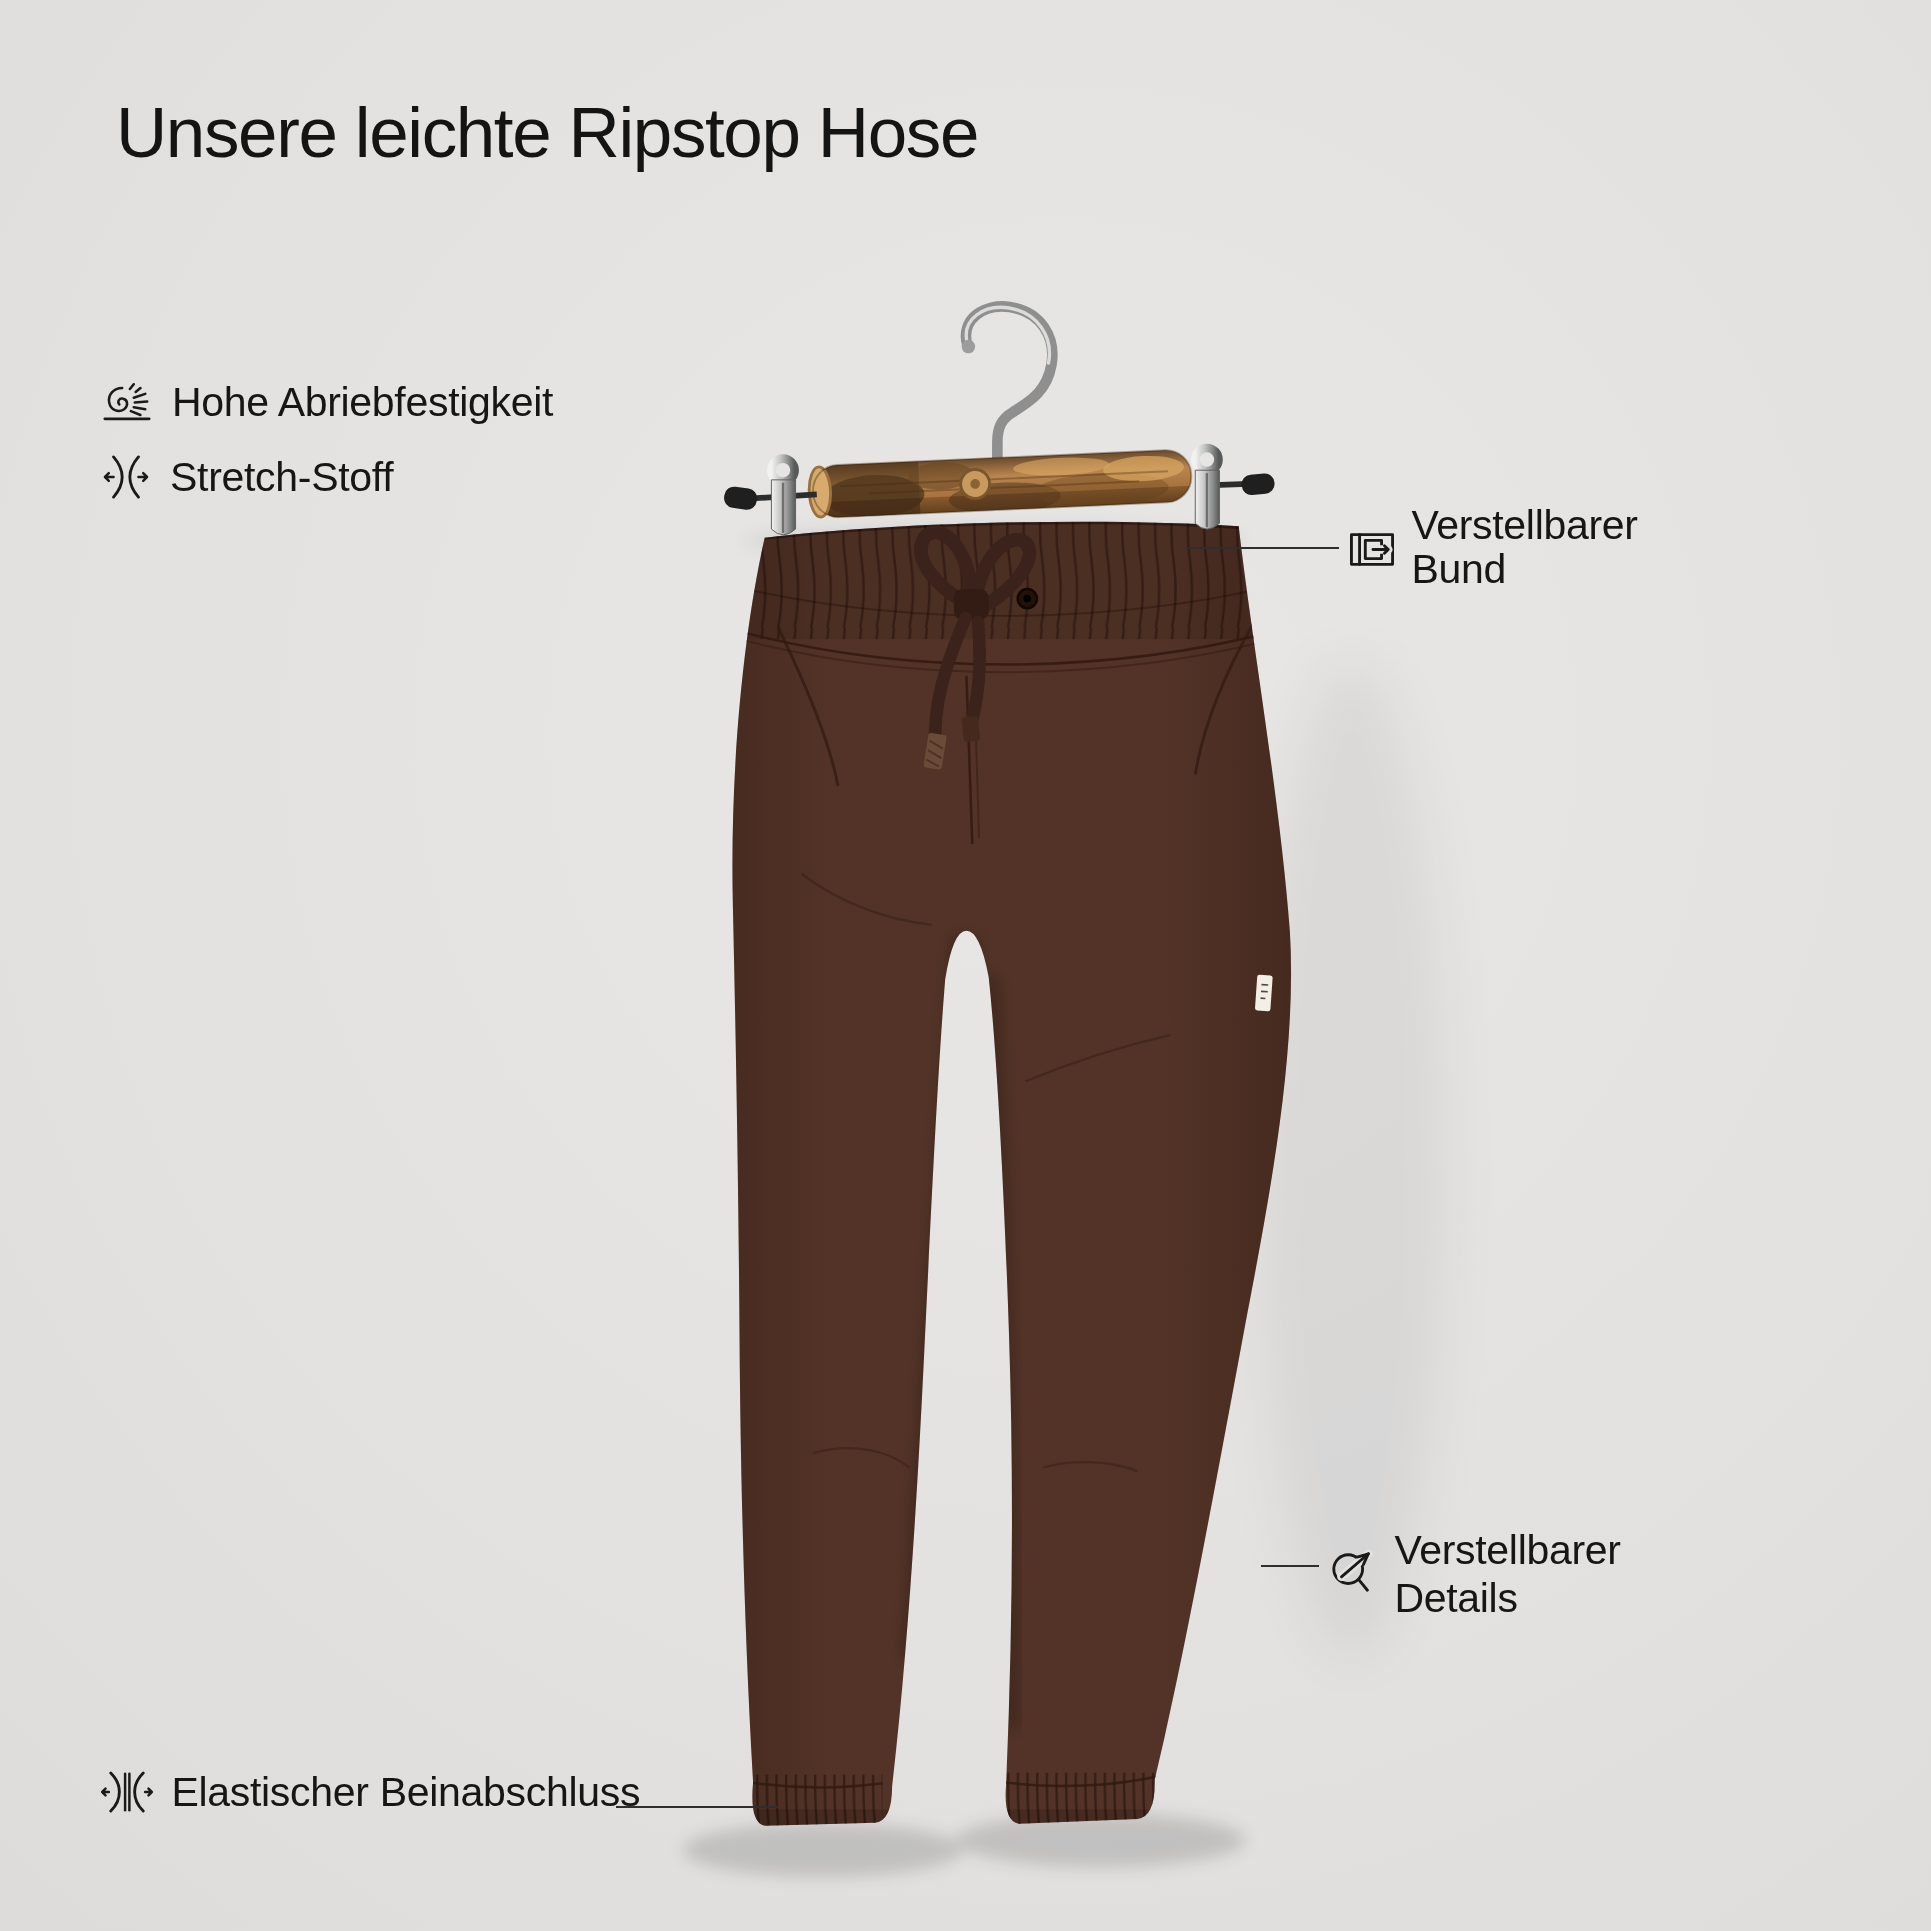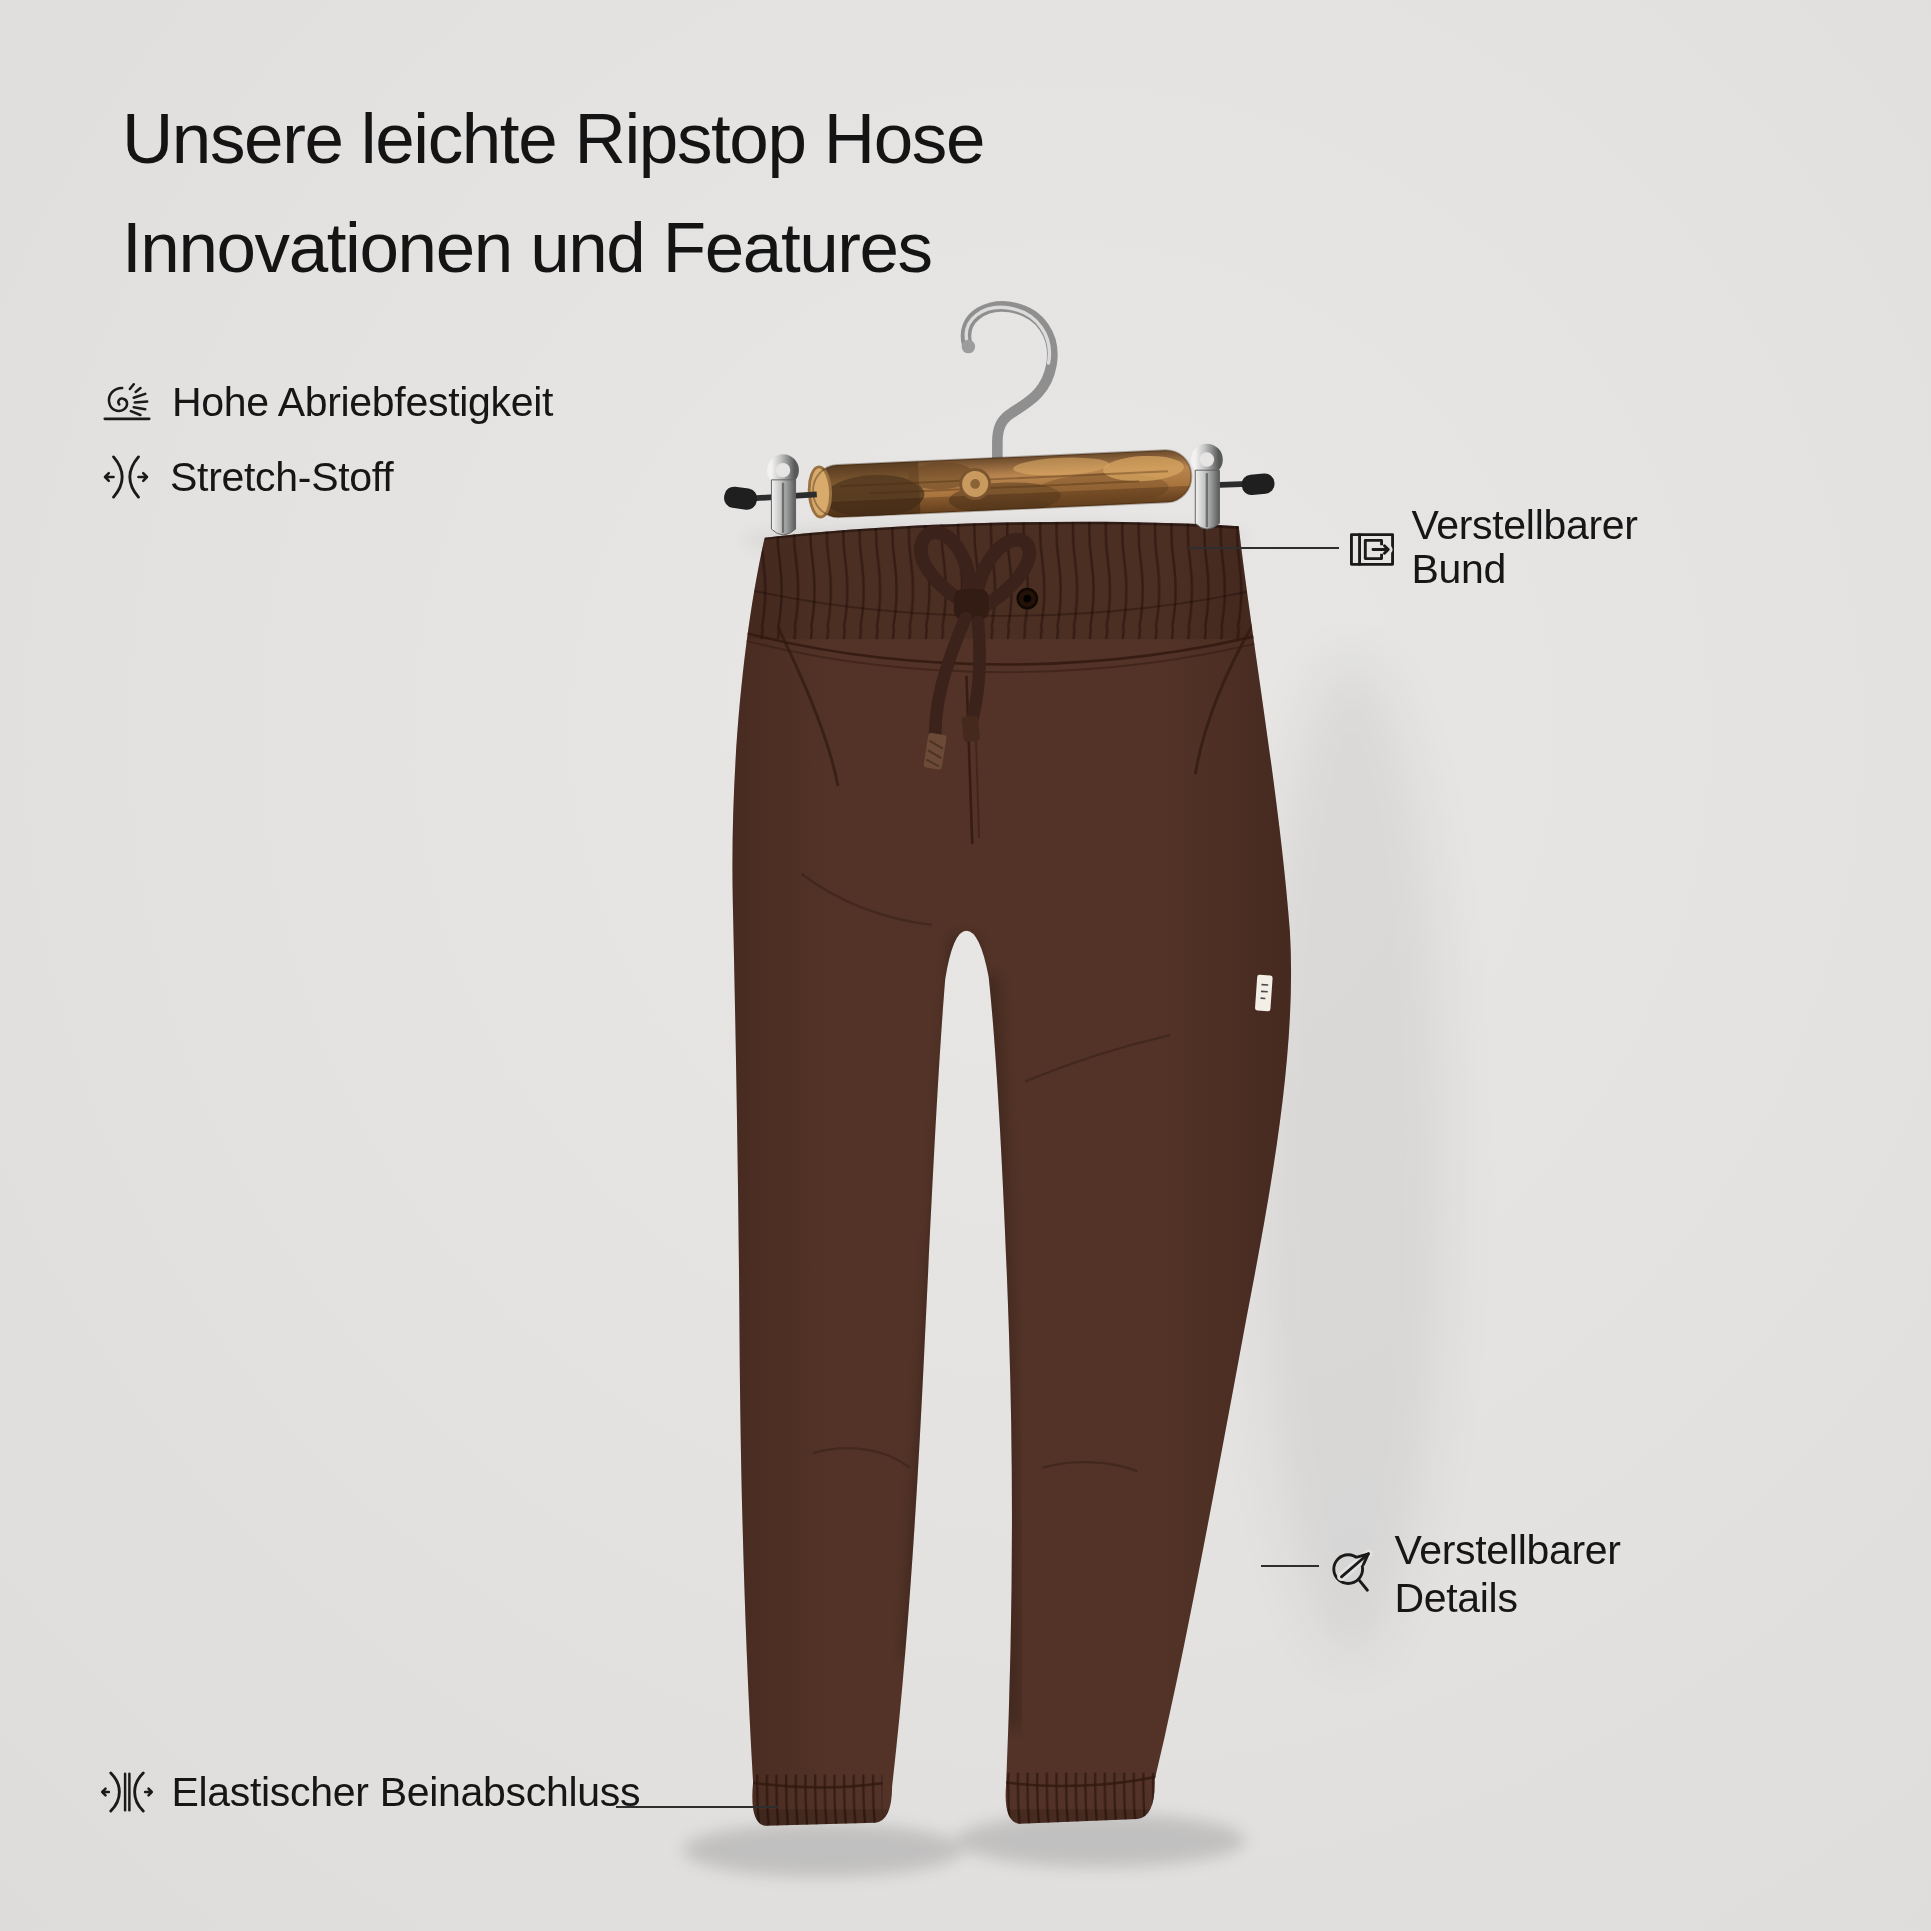--- a/index.html
+++ b/index.html
@@ -7,21 +7,21 @@
     width:1931px;height:1931px;
     font-family:"Liberation Sans","DejaVu Sans",sans-serif;
     color:#161616;background:#e3e2e1;
   }
   .stage{
     position:relative;width:1931px;height:1931px;overflow:hidden;
     background:radial-gradient(circle at 55% 38%, #e8e7e6 0%, #e3e2e1 55%, #dddcdb 100%);
   }
   .scene{position:absolute;left:0;top:0;width:1931px;height:1931px;}
   .title{
-    position:absolute;left:108px;top:70px;margin:14px;
+    position:absolute;left:108px;top:70px;margin:8px;
     font-size:71px;line-height:109px;font-weight:400;letter-spacing:-1.4px;color:#141414;
   }
   .title span{display:block;}
   .feature-row{position:absolute;display:flex;align-items:center;gap:20px;}
   .label{font-size:41px;letter-spacing:-0.3px;color:#161616;line-height:44px;white-space:nowrap;}
   .callout{position:absolute;display:flex;align-items:center;gap:17.4px;}
   .callout .text{display:flex;flex-direction:column;}
   .icon{flex:0 0 auto;display:block;}
   .icon path,.icon circle,.icon rect,.icon line{
     fill:none;stroke:#1a1a1a;stroke-width:3;stroke-linecap:round;stroke-linejoin:round;
@@ -198,21 +198,20 @@
       <line x1="1242" y1="503" x2="1300" y2="501" stroke="#2c2c2c" stroke-width="6"></line>
       <rect x="1286" y="491" width="34" height="21" rx="10" fill="#1f1f1f" transform="rotate(-5 1303 501)"></rect>
       <circle cx="1250" cy="476" r="12" fill="none" stroke="url(#metal)" stroke-width="9"></circle>
       <path d="M1238 487 L1238 542 Q1250 554 1263 542 L1263 487 Z" fill="url(#metal)" stroke="#5f5f5f" stroke-width="1"></path>
       <line x1="1250" y1="490" x2="1250" y2="546" stroke="#6f6f6f" stroke-width="2.4"></line>
     </g>
   </svg>
 
   <h1 class="title">
     <span>Unsere leichte Ripstop Hose</span>
-    <span>Innovationen und Features</span>
   </h1>
 
   <div class="feature-row" style="left:102px;top:380px;">
     <svg class="icon" width="50" height="39" viewBox="0 0 52 40">
       <path d="M3 37 H49"></path>
       <path class="thin" d="M21 5 C12 5 6 12 7.5 20 C9 28 17 31 23 27 C27.5 24 27 17 22 16 C18 15 15.5 19 18 22"></path>
       <path class="thin" d="M29 6 L33 1 M35 9 L40 5"></path>
       <path class="thin" d="M33 15 L45 11 M34 20 L47 19 M33 25 L45 27 M30 29 L40 33"></path>
     </svg>
     <div class="label">Hohe Abriebfestigkeit</div>

